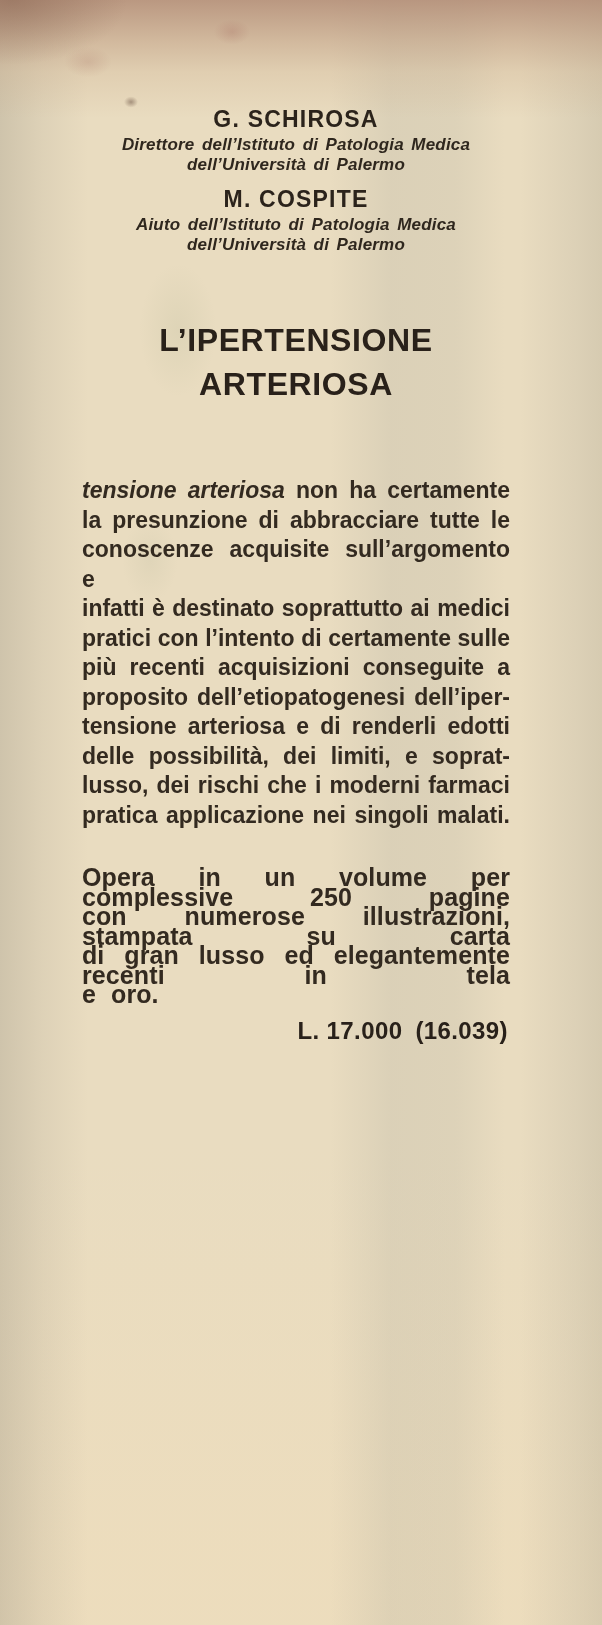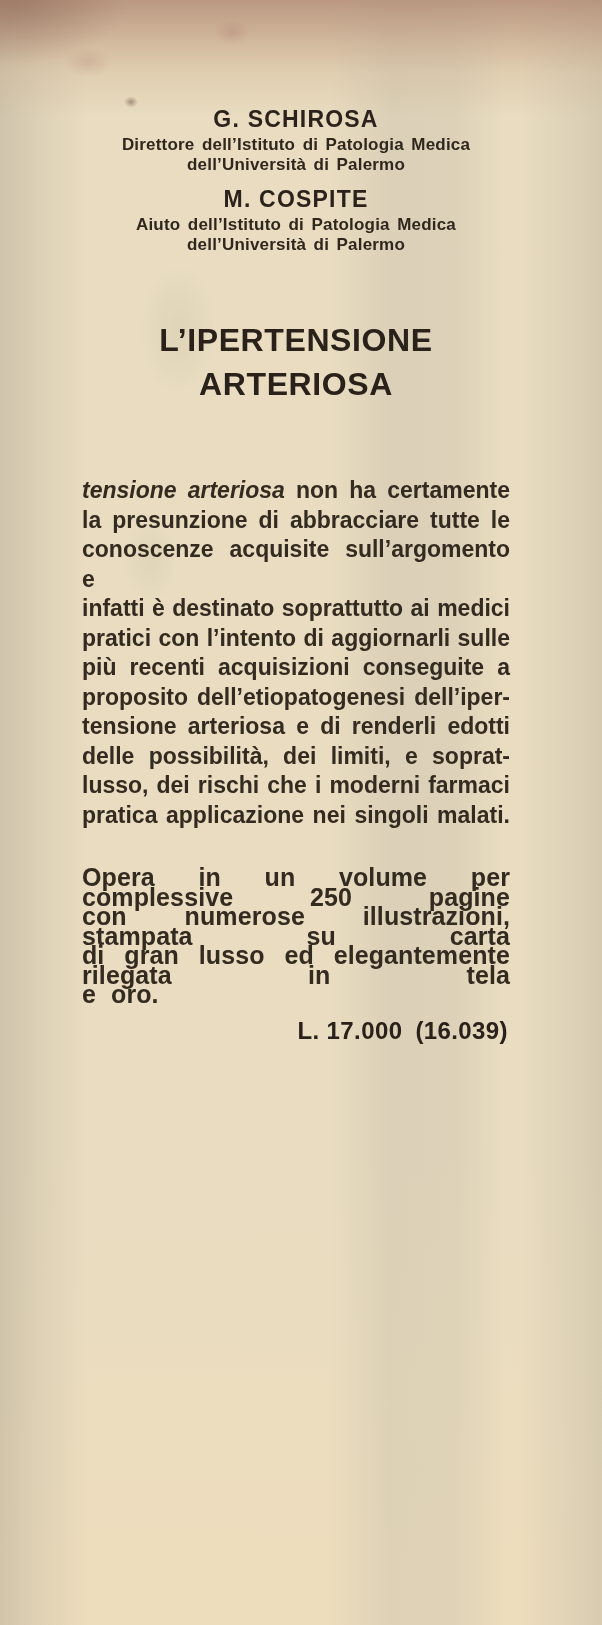--- a/index.html
+++ b/index.html
@@ -42,21 +42,21 @@
     width: 428px;
   }
 
   .authors-block { padding-top: 106px; text-align: center; }
   .author-name {
     font-size: 23px;
     line-height: 26px;
     letter-spacing: 1.2px;
     color: #2b231b;
   }
-  .author-roles { margin-top: 3px; }
+  .author-roles { margin-top: 3px; font-style: italic; }
   .author-role {
     font-size: 17px;
     line-height: 20px;
     letter-spacing: 0.2px;
     word-spacing: 2.5px;
   }
   .author + .author { margin-top: 11px; }
 
   .book-title {
     margin: 63px 0 0 0;
@@ -139,33 +139,33 @@
     <h1 class="book-title">
       <span>L’IPERTENSIONE</span><br>
       <span>ARTERIOSA</span>
     </h1>
 
     <div class="book-description">
         <div class="body-line"><span class="it">tensione arteriosa</span><span> non ha certamente</span></div>
         <div class="body-line"><span>la presunzione di abbracciare tutte le</span></div>
         <div class="body-line"><span>conoscenze acquisite sull’argomento e</span></div>
         <div class="body-line"><span>infatti è destinato soprattutto ai medici</span></div>
-        <div class="body-line"><span>pratici con l’intento di aggiornarli sulle</span></div>
+        <div class="body-line"><span>pratici con l’intento di certamente sulle</span></div>
         <div class="body-line"><span>più recenti acquisizioni conseguite a</span></div>
         <div class="body-line"><span>proposito dell’etiopatogenesi dell’iper-</span></div>
         <div class="body-line"><span>tensione arteriosa e di renderli edotti</span></div>
         <div class="body-line"><span>delle possibilità, dei limiti, e soprat-</span></div>
         <div class="body-line"><span>lusso, dei rischi che i moderni farmaci</span></div>
         <div class="body-line"><span>pratica applicazione nei singoli malati.</span></div>
       </div>
 
     <div class="edition-note">
         <div class="footer-line">Opera in un volume per complessive 250 pagine</div>
         <div class="footer-line">con numerose illustrazioni, stampata su carta</div>
-        <div class="footer-line">di gran lusso ed elegantemente rilegata in tela</div>
+        <div class="footer-line">di gran lusso ed elegantemente recenti in tela</div>
         <div class="footer-line last">e oro.</div>
       </div>
 
     <div class="price-row">
       <span class="price-amount">L. 17.000</span><span class="price-code">(16.039)</span>
     </div>
 
   </div>
 </div>
 

